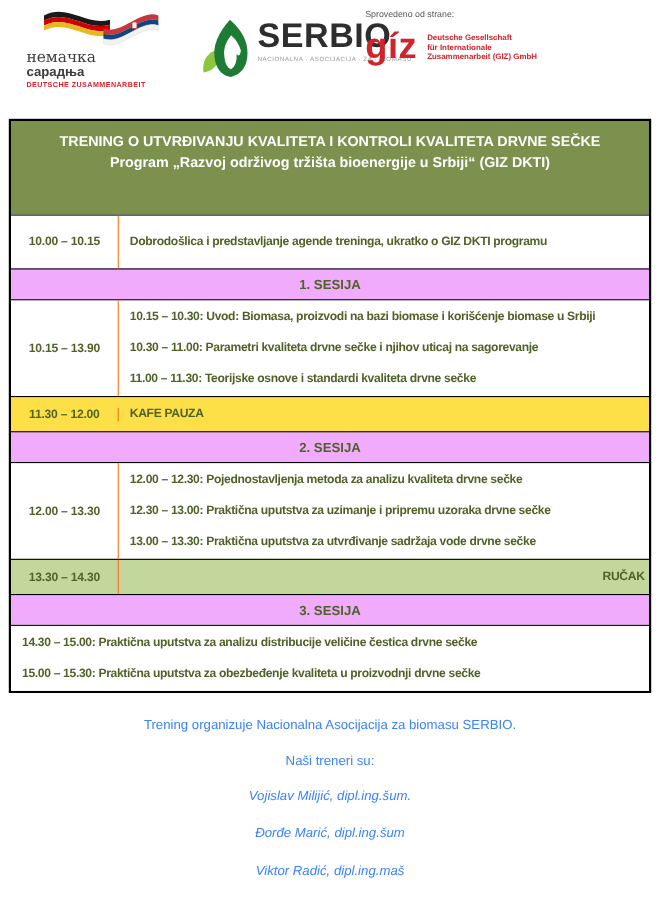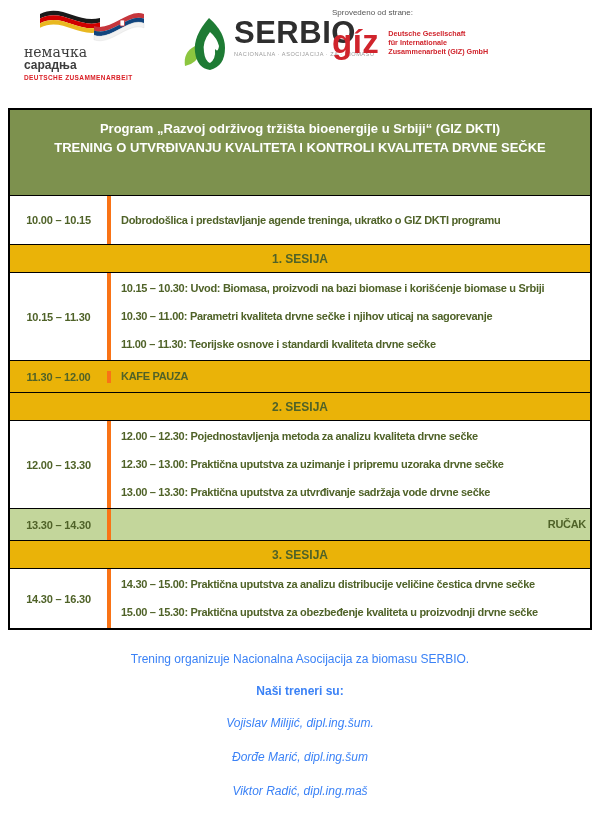--- a/index.html
+++ b/index.html
@@ -23,36 +23,36 @@
   .giz-impl{font-size:8px;color:#555;margin-bottom:10px;}
   .giz-row{display:flex;align-items:center;}
   .giz-word{font-size:33px;font-weight:bold;color:#d0242c;line-height:30px;letter-spacing:.5px;}
   .giz-caption{margin-left:9px;font-size:7.2px;font-weight:bold;color:#d0242c;line-height:9px;}
 
   
   .agenda-table{margin:0 8px;border:2px solid #000;}
   .row{display:flex;border-top:1px solid #000;}
   .header-row{display:block;border-top:none;background:#7d914e;color:#fff;text-align:center;
               padding:9px 26px 38px;font-weight:bold;font-size:13px;line-height:19px;}
-  .cell-time{flex:0 0 97px;width:97px;border-right:4px solid #f97316;display:flex;align-items:center;
+  .cell-time{flex:0 0 97px;width:97px;border-right:1px solid #f97316;display:flex;align-items:center;
              justify-content:center;font-weight:bold;font-size:11px;color:#4f6228;letter-spacing:-.2px;}
   .cell-content{flex:1;display:flex;flex-direction:column;justify-content:center;padding:8px 4px 8px 10px;}
   .cell-content p{margin:0 0 13px;font-size:11px;font-weight:bold;color:#4f6228;line-height:15px;letter-spacing:-.3px;}
   .cell-content p:last-child{margin-bottom:0;}
   .row.content{min-height:48px;background:#fff;}
-  .row.break-pale{min-height:26px;background:#eab308;align-items:center;}
+  .row.break-pale{min-height:26px;background:#fde047;align-items:center;}
   .row.break-green{min-height:26px;background:#c3d69b;text-align:right;}
   .row.break-pale .cell-content p,.row.break-green .cell-content p{margin:0;}
-  .row.session{min-height:27px;background:#eab308;align-items:center;justify-content:center;}
+  .row.session{min-height:27px;background:#f0abfc;align-items:center;justify-content:center;}
   .session-label{font-size:12px;font-weight:bold;color:#4f6228;}
 
   
   .doc-footer{margin-top:22px;text-align:center;color:#3b82f6;}
   .organizer{font-size:12px;line-height:15px;}
-  .trainers-heading{font-size:12px;margin-top:17px;font-weight:bold;}
+  .trainers-heading{font-size:12px;margin-top:17px;}
   .trainer-list{margin-top:13px;}
   .trainer-list p{margin:16px;font-size:12px;line-height:18px;font-style:italic;}
 </style>
 </head>
 <body>
 
 <div class="page">
 
   <header class="logos">
 
@@ -94,35 +94,35 @@
             <div>Deutsche Gesellschaft</div>
             <div>für Internationale</div>
             <div>Zusammenarbeit (GIZ) GmbH</div>
           </div>
       </div>
     </div>
   </header>
 
   <div class="agenda-table">
     <div class="header-row">
+      <div>TRENING O UTVRĐIVANJU KVALITETA I KONTROLI KVALITETA DRVNE SEČKE</div>
       <div>Program „Razvoj održivog tržišta bioenergije u Srbiji“ (GIZ DKTI)</div>
-      <div>TRENING O UTVRĐIVANJU KVALITETA I KONTROLI KVALITETA DRVNE SEČKE</div>
     </div>
     <div id="table-body">
         <div class="row content">
           <div class="cell-time">10.00 – 10.15</div>
           <div class="cell-content">
             <p>Dobrodošlica i predstavljanje agende treninga, ukratko o GIZ DKTI programu</p>
           </div>
         </div>
         <div class="row session">
           <div class="session-label">1. SESIJA</div>
         </div>
         <div class="row content">
-          <div class="cell-time">10.15 – 11.30</div>
+          <div class="cell-time">10.15 – 13.90</div>
           <div class="cell-content">
             <p>10.15 – 10.30: Uvod: Biomasa, proizvodi na bazi biomase i korišćenje biomase u Srbiji</p>
             <p>10.30 – 11.00: Parametri kvaliteta drvne sečke i njihov uticaj na sagorevanje</p>
             <p>11.00 – 11.30: Teorijske osnove i standardi kvaliteta drvne sečke</p>
           </div>
         </div>
         <div class="row break-pale">
           <div class="cell-time">11.30 – 12.00</div>
           <div class="cell-content">
             <p>KAFE PAUZA</p>
@@ -142,21 +142,20 @@
         <div class="row break-green">
           <div class="cell-time">13.30 – 14.30</div>
           <div class="cell-content">
             <p>RUČAK</p>
           </div>
         </div>
         <div class="row session">
           <div class="session-label">3. SESIJA</div>
         </div>
         <div class="row content">
-          <div class="cell-time">14.30 – 16.30</div>
           <div class="cell-content">
             <p>14.30 – 15.00: Praktična uputstva za analizu distribucije veličine čestica drvne sečke</p>
             <p>15.00 – 15.30: Praktična uputstva za obezbeđenje kvaliteta u proizvodnji drvne sečke</p>
           </div>
         </div>
       </div>
   </div>
 
   <footer class="doc-footer">
     <p class="organizer">Trening organizuje Nacionalna Asocijacija za biomasu SERBIO.</p>

